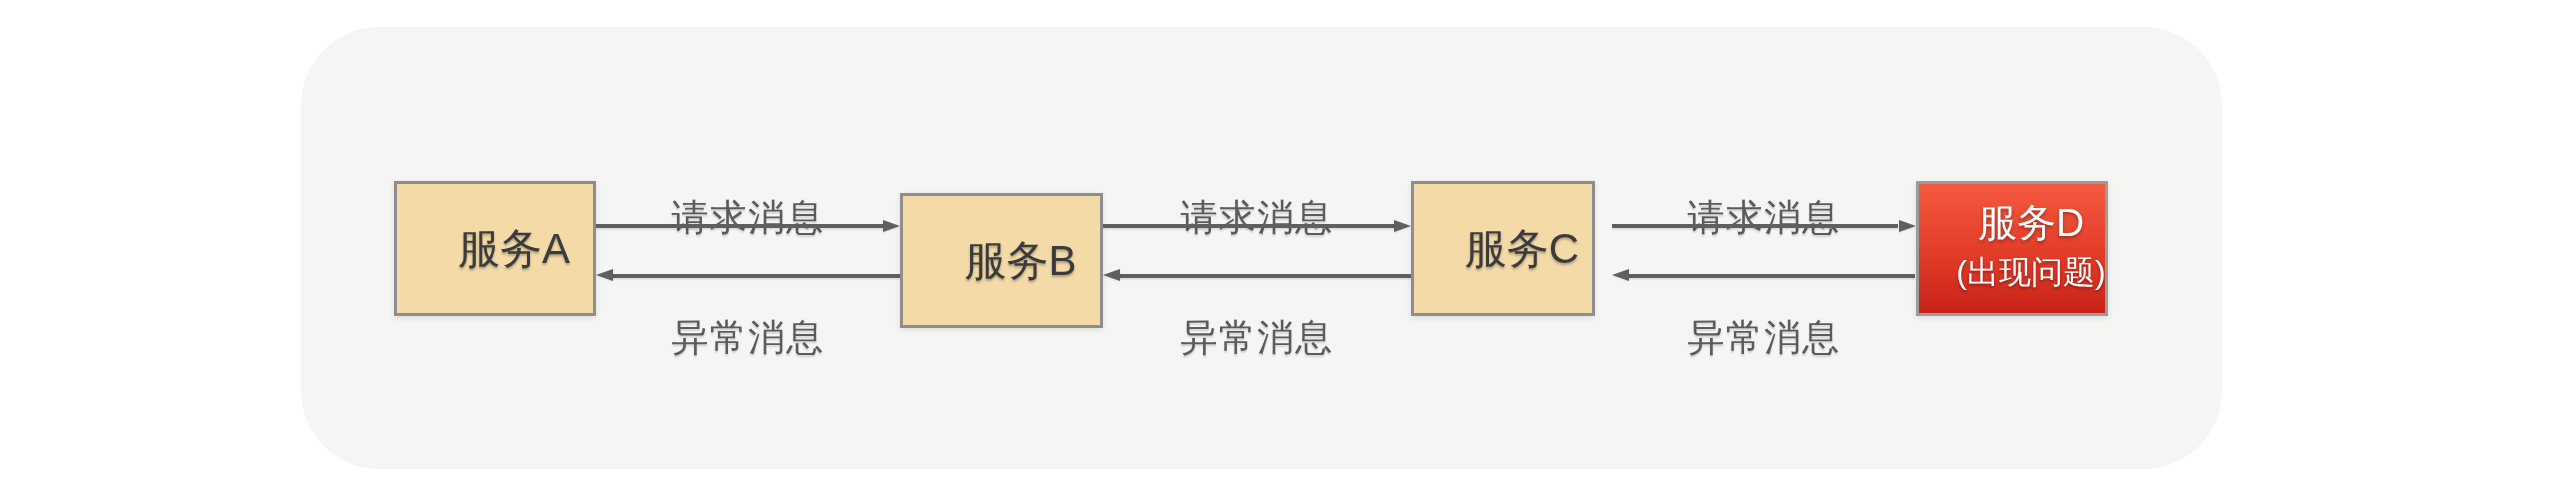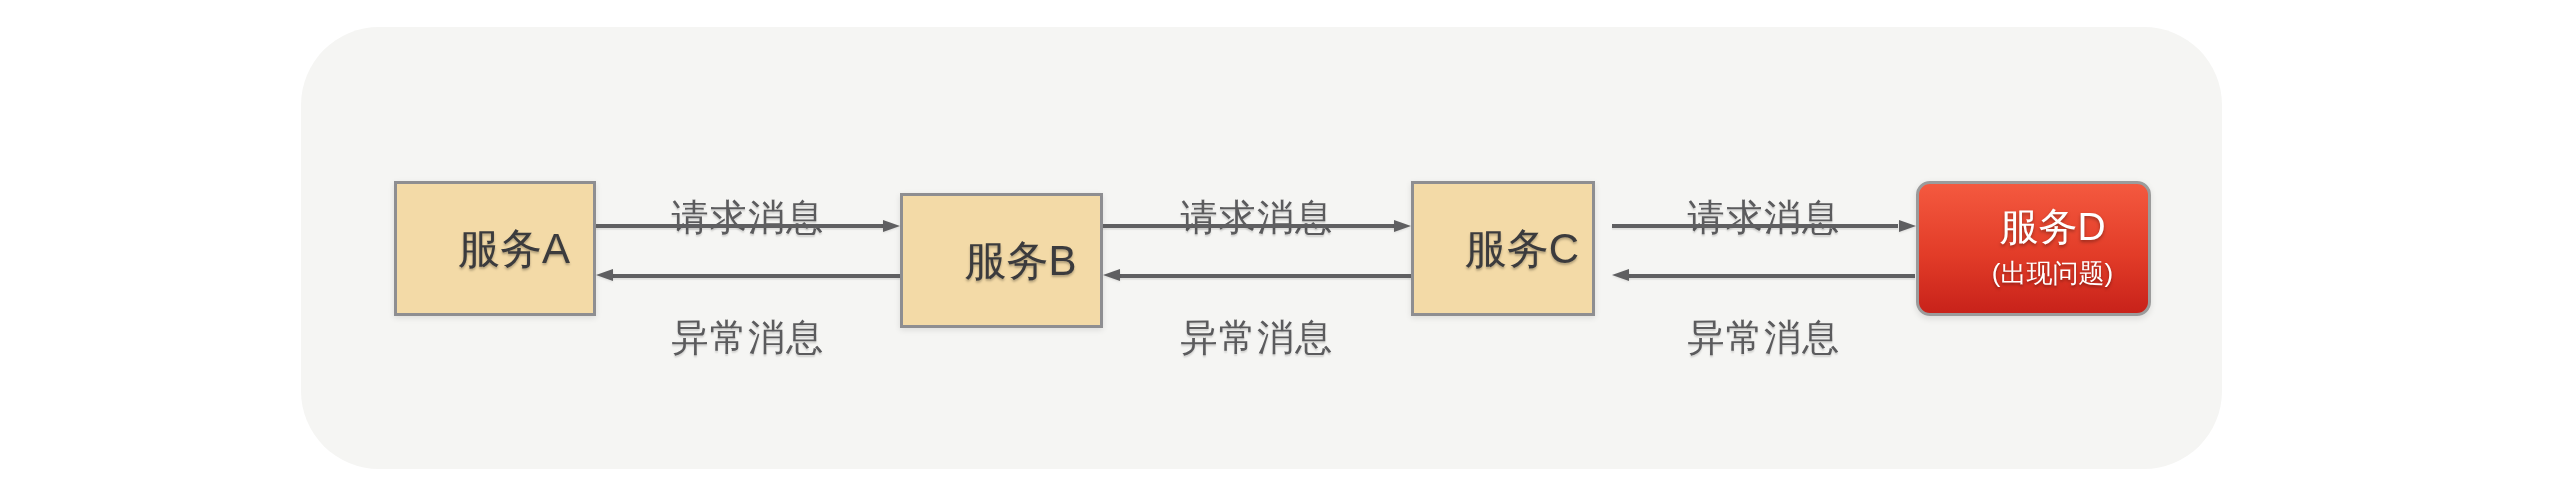--- a/index.html
+++ b/index.html
@@ -24,21 +24,21 @@
     font-size:42px;color:#3b3b3d;line-height:1.08;
     text-shadow:0 2.4px 2.4px rgba(0,0,0,0.28);
     white-space:nowrap;
   }
   .node.red{
     background:linear-gradient(180deg,#f4593f 0%,#e23c28 55%,#c8221a 100%);
     border-color:#9b9b9b;
   }
   .node.red .node-label{color:#ffffff;font-size:39px;text-shadow:0 2.4px 3.6px rgba(0,0,0,0.35);}
   .node-sublabel{
-    color:#ffffff;font-size:26px;margin-top:7.2px;white-space:nowrap;
+    color:#ffffff;font-size:32px;margin-top:7.2px;white-space:nowrap;
     text-shadow:0 1.8px 3px rgba(0,0,0,0.35);
   }
   .line{
     position:absolute;height:3.6px;background:#5f5f61;
     box-shadow:0 1.8px 1.2px rgba(0,0,0,0.10);
   }
   .arrowhead{
     position:absolute;width:0;height:0;
     border-top:6.6px solid transparent;border-bottom:6.6px solid transparent;
     filter:drop-shadow(0 1.8px 1.2px rgba(0,0,0,0.10));
@@ -63,21 +63,21 @@
   </div>
 
   <div class="node" style="left:900px;top:181px;width:203px;margin-top:12px;">
     <span class="node-label">服务B</span>
   </div>
 
   <div class="node" style="left:1411px;top:181px;width:184px;">
     <span class="node-label">服务C</span>
   </div>
 
-  <div class="node red" style="left:1916px;top:181px;width:235px;border-radius:14px;">
+  <div class="node red" style="left:1916px;top:181px;width:192px;">
     <span class="node-label">服务D</span>
     <span class="node-sublabel">(出现问题)</span>
   </div>
 
   <span class="edge-label" style="left:748px;top:169px;">请求消息</span>
   <div class="line" style="left:596px;top:224px;width:287px;"></div>
   <div class="arrowhead right" style="left:883px;top:220px;"></div>
   <div class="line" style="left:613px;top:274px;width:287px;"></div>
   <div class="arrowhead left" style="left:596px;top:269px;"></div>
   <span class="edge-label" style="left:748px;top:289px;">异常消息</span>

